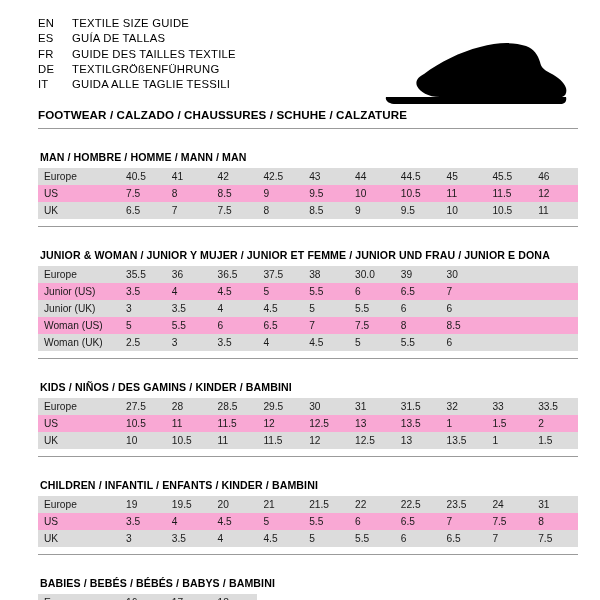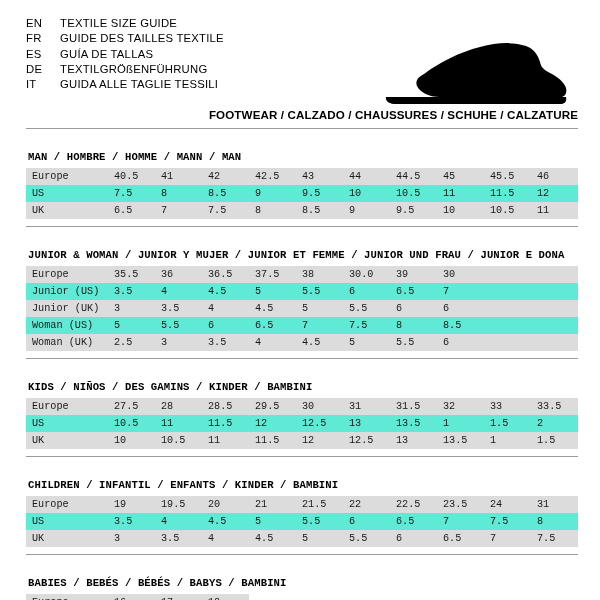--- a/index.html
+++ b/index.html
@@ -13,21 +13,21 @@
     font-family: "Liberation Sans", sans-serif;
     color: #000000;
     position: relative;
     overflow: hidden;
   }
   .page {
     position: relative;
     width: 600px;
     height: 600px;
     box-sizing: border-box;
-    padding: 18px 22px 0 26px;
+    padding: 18px 22px 0 38px;
   }
 
   
   .header {
     position: relative;
     display: flex;
     align-items: flex-start;
   }
   .lang-table {
     border-collapse: collapse;
@@ -54,27 +54,25 @@
     top: 16px;
     width: 190px;
     height: 80px;
   }
 
   .section-title {
     font-size: 11.6px;
     font-weight: bold;
     letter-spacing: 0.01em;
     margin-top: 14px;
-    text-align: right;
   }
 
   
   .group {
     margin-top: 22px;
-    font-family: Liberation Mono, monospace;
   }
   .group-title {
     font-size: 10.6px;
     font-weight: bold;
     padding: 0 0 5px 2px;
     letter-spacing: 0.01em;
   }
   table.sizes {
     border-collapse: collapse;
     width: 100%;
@@ -85,21 +83,21 @@
     height: 17px;
     padding: 0 0 0 6px;
     vertical-align: middle;
     white-space: nowrap;
     color: #1a1a1a;
   }
   table.sizes tr.shade td {
     background: #dcdcdc;
   }
   table.sizes tr.plain td {
-    background: #5eead4;
+    background: #f9a8d4;
   }
   table.sizes td.label {
     width: 76px;
     margin-top: 48px;
   }
   
   .divider {
     border: 0;
     border-top: 1px solid #9b9b9b;
     margin: 7px 0 0 0;
@@ -112,26 +110,26 @@
 <div class="page">
 
   <div class="header">
     <table class="lang-table">
       <tbody>
         <tr>
           <td class="lang-code">EN</td>
           <td class="lang-name">TEXTILE SIZE GUIDE</td>
         </tr>
         <tr>
+          <td class="lang-code">ES</td>
+          <td class="lang-name">GUÍA DE TALLAS</td>
+        </tr>
+        <tr>
           <td class="lang-code">FR</td>
           <td class="lang-name">GUIDE DES TAILLES TEXTILE</td>
-        </tr>
-        <tr>
-          <td class="lang-code">ES</td>
-          <td class="lang-name">GUÍA DE TALLAS</td>
         </tr>
         <tr>
           <td class="lang-code">DE</td>
           <td class="lang-name">TEXTILGRÖßENFÜHRUNG</td>
         </tr>
         <tr>
           <td class="lang-code">IT</td>
           <td class="lang-name">GUIDA ALLE TAGLIE TESSILI</td>
         </tr>
       </tbody>

